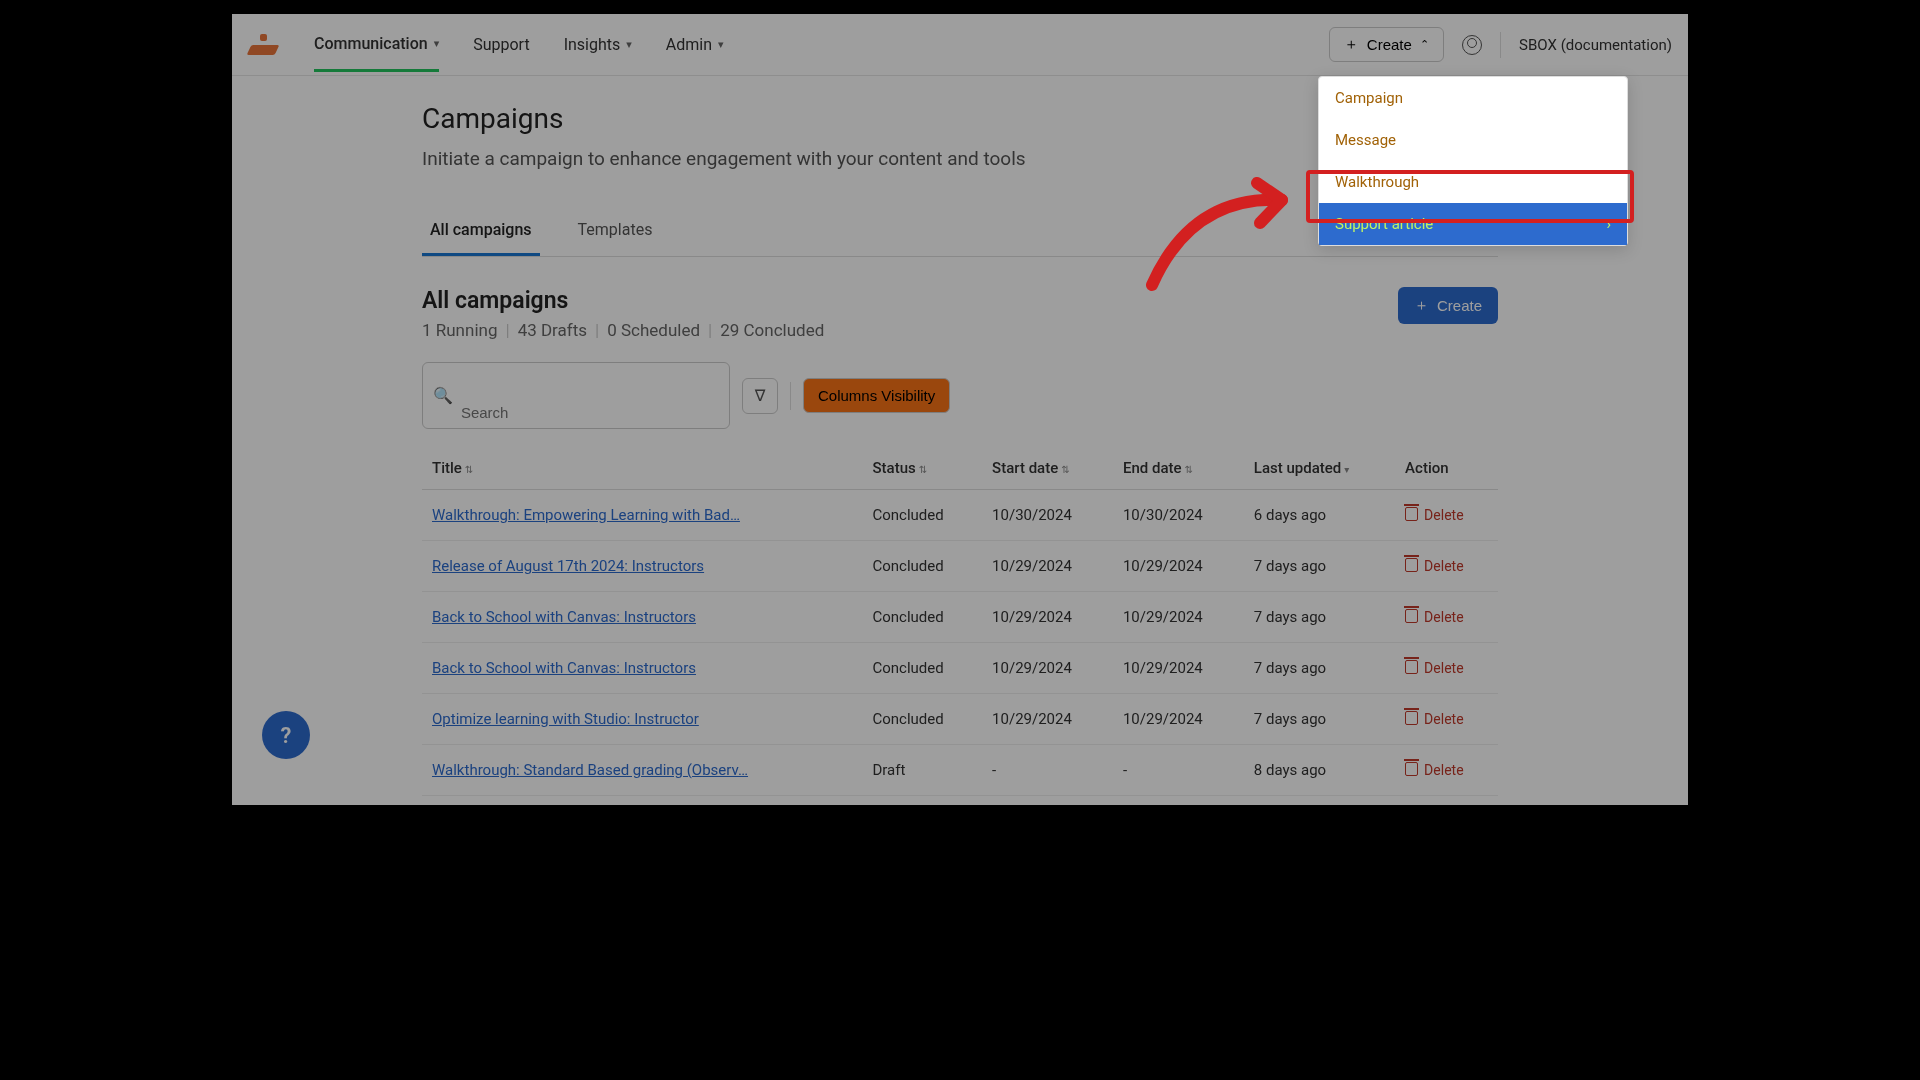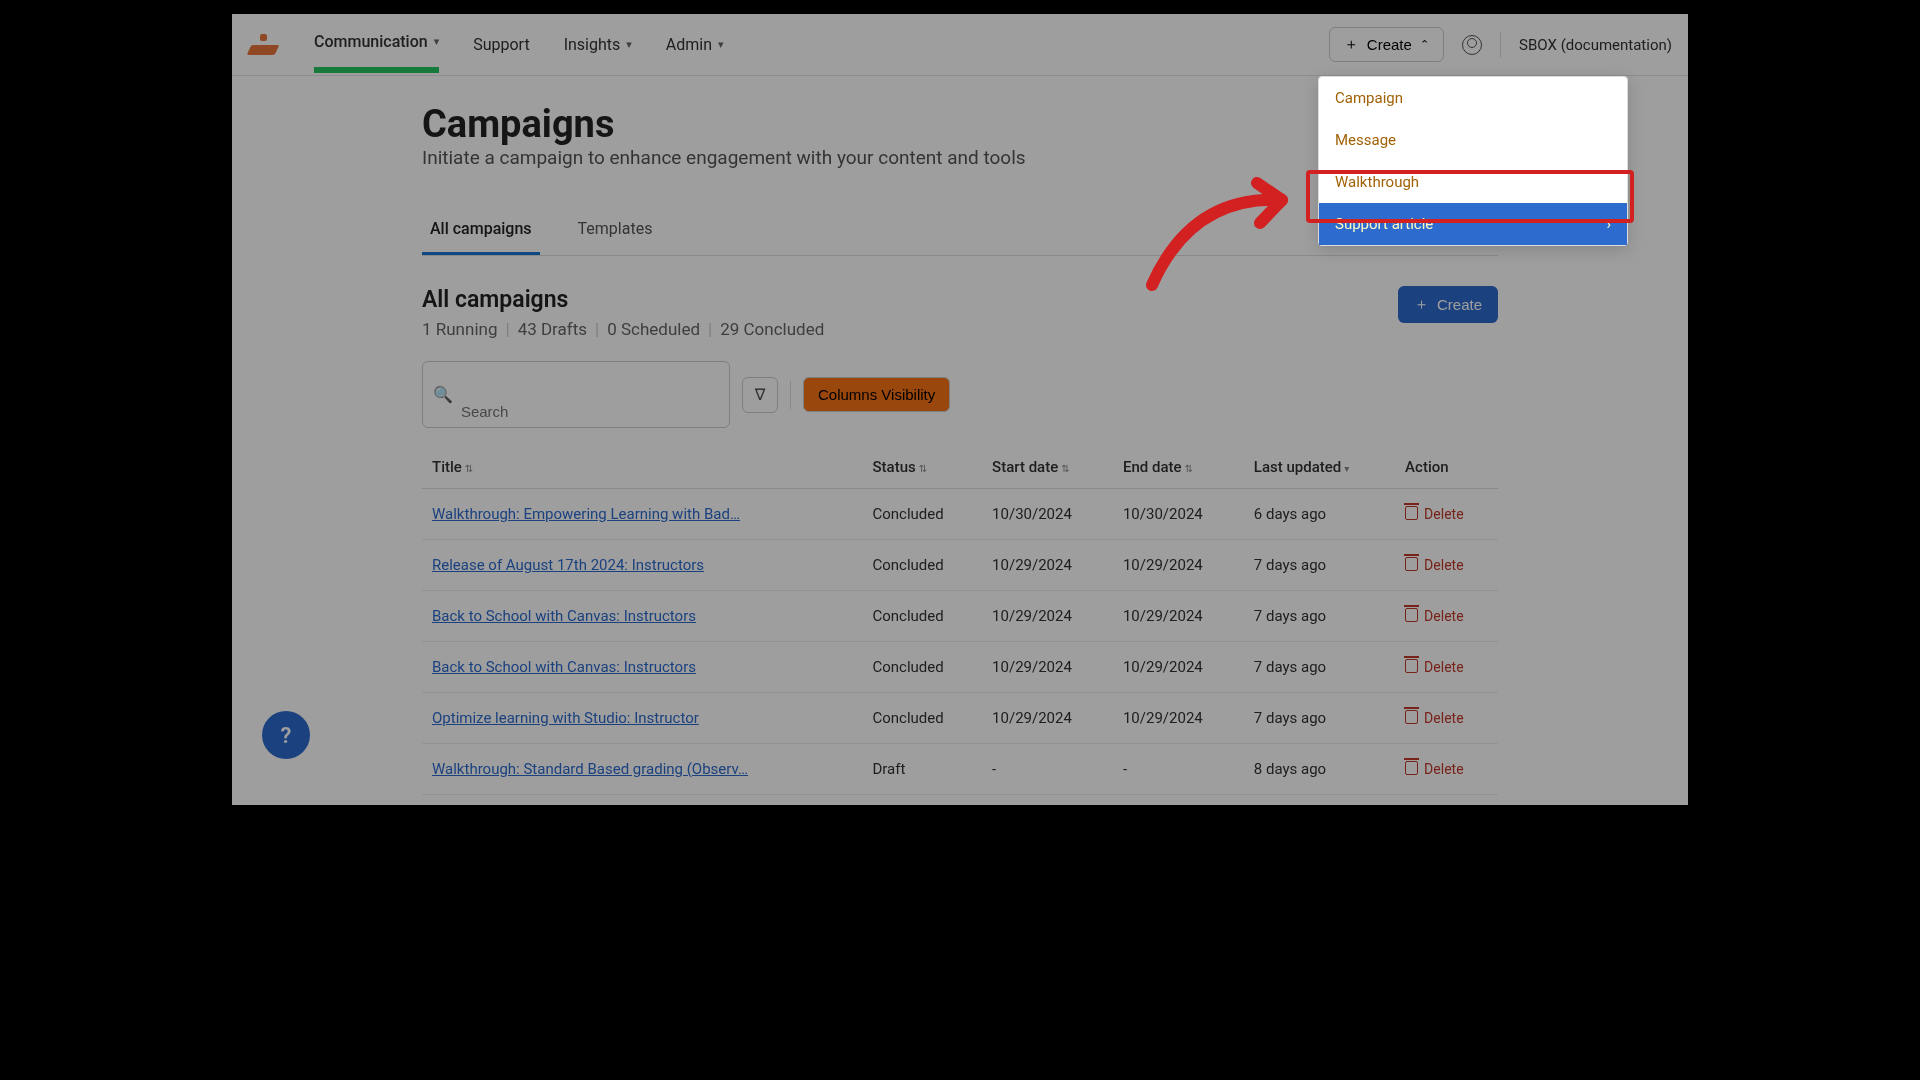--- a/index.html
+++ b/index.html
@@ -7,32 +7,32 @@
 .stage { position: absolute; left: 232px; top: 0; width: 1456px; height: 805px; background: #fff; }
 .letterbox-top { position: absolute; top: 0; left: 0; right: 0; height: 14px; background: #000; }
 
 .topbar { position: absolute; top: 14px; left: 0; right: 0; height: 62px; display: flex; align-items: center; padding: 0 16px; border-bottom: 1px solid #e5e5e5; background: #fff; }
 .logo { width: 30px; height: 30px; margin-right: 36px; display: flex; flex-direction: column; align-items: center; justify-content: center; gap: 4px; }
 .logo .dot { width: 7px; height: 7px; background: #e8743b; border-radius: 2px; }
 .logo .slash { width: 28px; height: 10px; background: #e8743b; transform: skewX(-25deg); border-radius: 2px; }
 
 .nav { display: flex; gap: 34px; align-items: center; font-size: 16px; color: #333; }
 .nav-item { display: flex; align-items: center; gap: 6px; cursor: pointer; padding: 16px 0; }
-.nav-item.active { border-bottom: 6px solid #22c55e; font-weight: 500; }
+.nav-item.active { border-bottom: 3px solid #22c55e; font-weight: 500; }
 .chev { font-size: 11px; color: #666; }
 
 .topbar-right { margin-left: auto; display: flex; align-items: center; gap: 18px; }
 .create-btn { display: flex; align-items: center; gap: 8px; border: 1px solid #ccc; border-radius: 6px; padding: 7px 14px; font-size: 15px; cursor: pointer; background: #fff; }
 .user-icon { width: 20px; height: 20px; border: 1.5px solid #555; border-radius: 50%; position: relative; }
 .user-icon::after { content: ""; position: absolute; width: 8px; height: 8px; border: 1.5px solid #555; border-radius: 50%; top: 2px; left: 4px; }
 .divider { width: 1px; height: 26px; background: #ddd; }
 .env-label { font-size: 15px; color: #333; }
 
 .content { position: absolute; top: 102px; left: 190px; right: 190px; }
-.page-title { font-size: 38px; font-weight: 700; color: #222; }
+.page-title { font-size: 28px; font-weight: 400; color: #222; margin-bottom: 12px; }
 .page-sub { font-size: 19px; color: #555; margin-bottom: 40px; }
 
 .tabs { display: flex; gap: 30px; border-bottom: 1px solid #ddd; font-size: 16px; color: #555; margin-bottom: 30px; }
 .tab { padding: 10px 8px 14px; cursor: pointer; }
 .tab.active { color: #222; border-bottom: 3px solid #1976d2; font-weight: 500; }
 
 .section-row { display: flex; justify-content: space-between; align-items: flex-start; margin-bottom: 22px; }
 .section-title { font-size: 23px; font-weight: 600; color: #222; margin-bottom: 6px; }
 .stats { font-size: 17px; color: #666; display: flex; gap: 8px; }
 .stats .sep { color: #ccc; }
@@ -53,21 +53,21 @@
 .del-btn { display: flex; gap: 6px; color: #c0392b; cursor: pointer; font-size: 14px; }
 .trash-icon { width: 13px; height: 14px; border: 1.3px solid #c0392b; border-radius: 2px; position: relative; }
 .trash-icon::before { content: ""; position: absolute; top: -4px; left: -2px; right: -2px; height: 2px; background: #c0392b; }
 
 .help-fab { position: absolute; bottom: 46px; left: 30px; width: 48px; height: 48px; border-radius: 50%; background: #2d6bce; color: #fff; display: flex; align-items: center; justify-content: center; font-size: 22px; font-weight: 600; cursor: pointer; }
 
 .dim-overlay { position: absolute; inset: 0; background: rgba(0,0,0,0.38); pointer-events: none; }
 
 .dropdown { position: absolute; top: 76px; right: 60px; width: 310px; background: #fff; border: 1px solid #ddd; border-radius: 4px; box-shadow: 0 4px 16px rgba(0,0,0,0.15); z-index: 10; }
 .dropdown-item { padding: 12px 16px; font-size: 15px; color: #a16207; cursor: pointer; display: flex; justify-content: space-between; align-items: center; }
-.dropdown-item.highlight { background: #2d6bce; color: #fef9c3; }
+.dropdown-item.highlight { background: #2d6bce; color: #bef264; }
 .highlight-border { position: absolute; border: 4px solid #d32020; border-radius: 4px; pointer-events: none; z-index: 11; }
 
 .arrow-annot { position: absolute; z-index: 12; pointer-events: none; }
 
 .letterbox-bottom-black { position: absolute; left: 0; right: 0; bottom: 0; top: 805px; background: #000; }
 .side-black-left { position: absolute; left: 0; top: 0; width: 232px; bottom: 0; background: #000; }
 .side-black-right { position: absolute; right: 0; top: 0; width: 232px; bottom: 0; background: #000; }
 </style>
 </head>
 <body>

